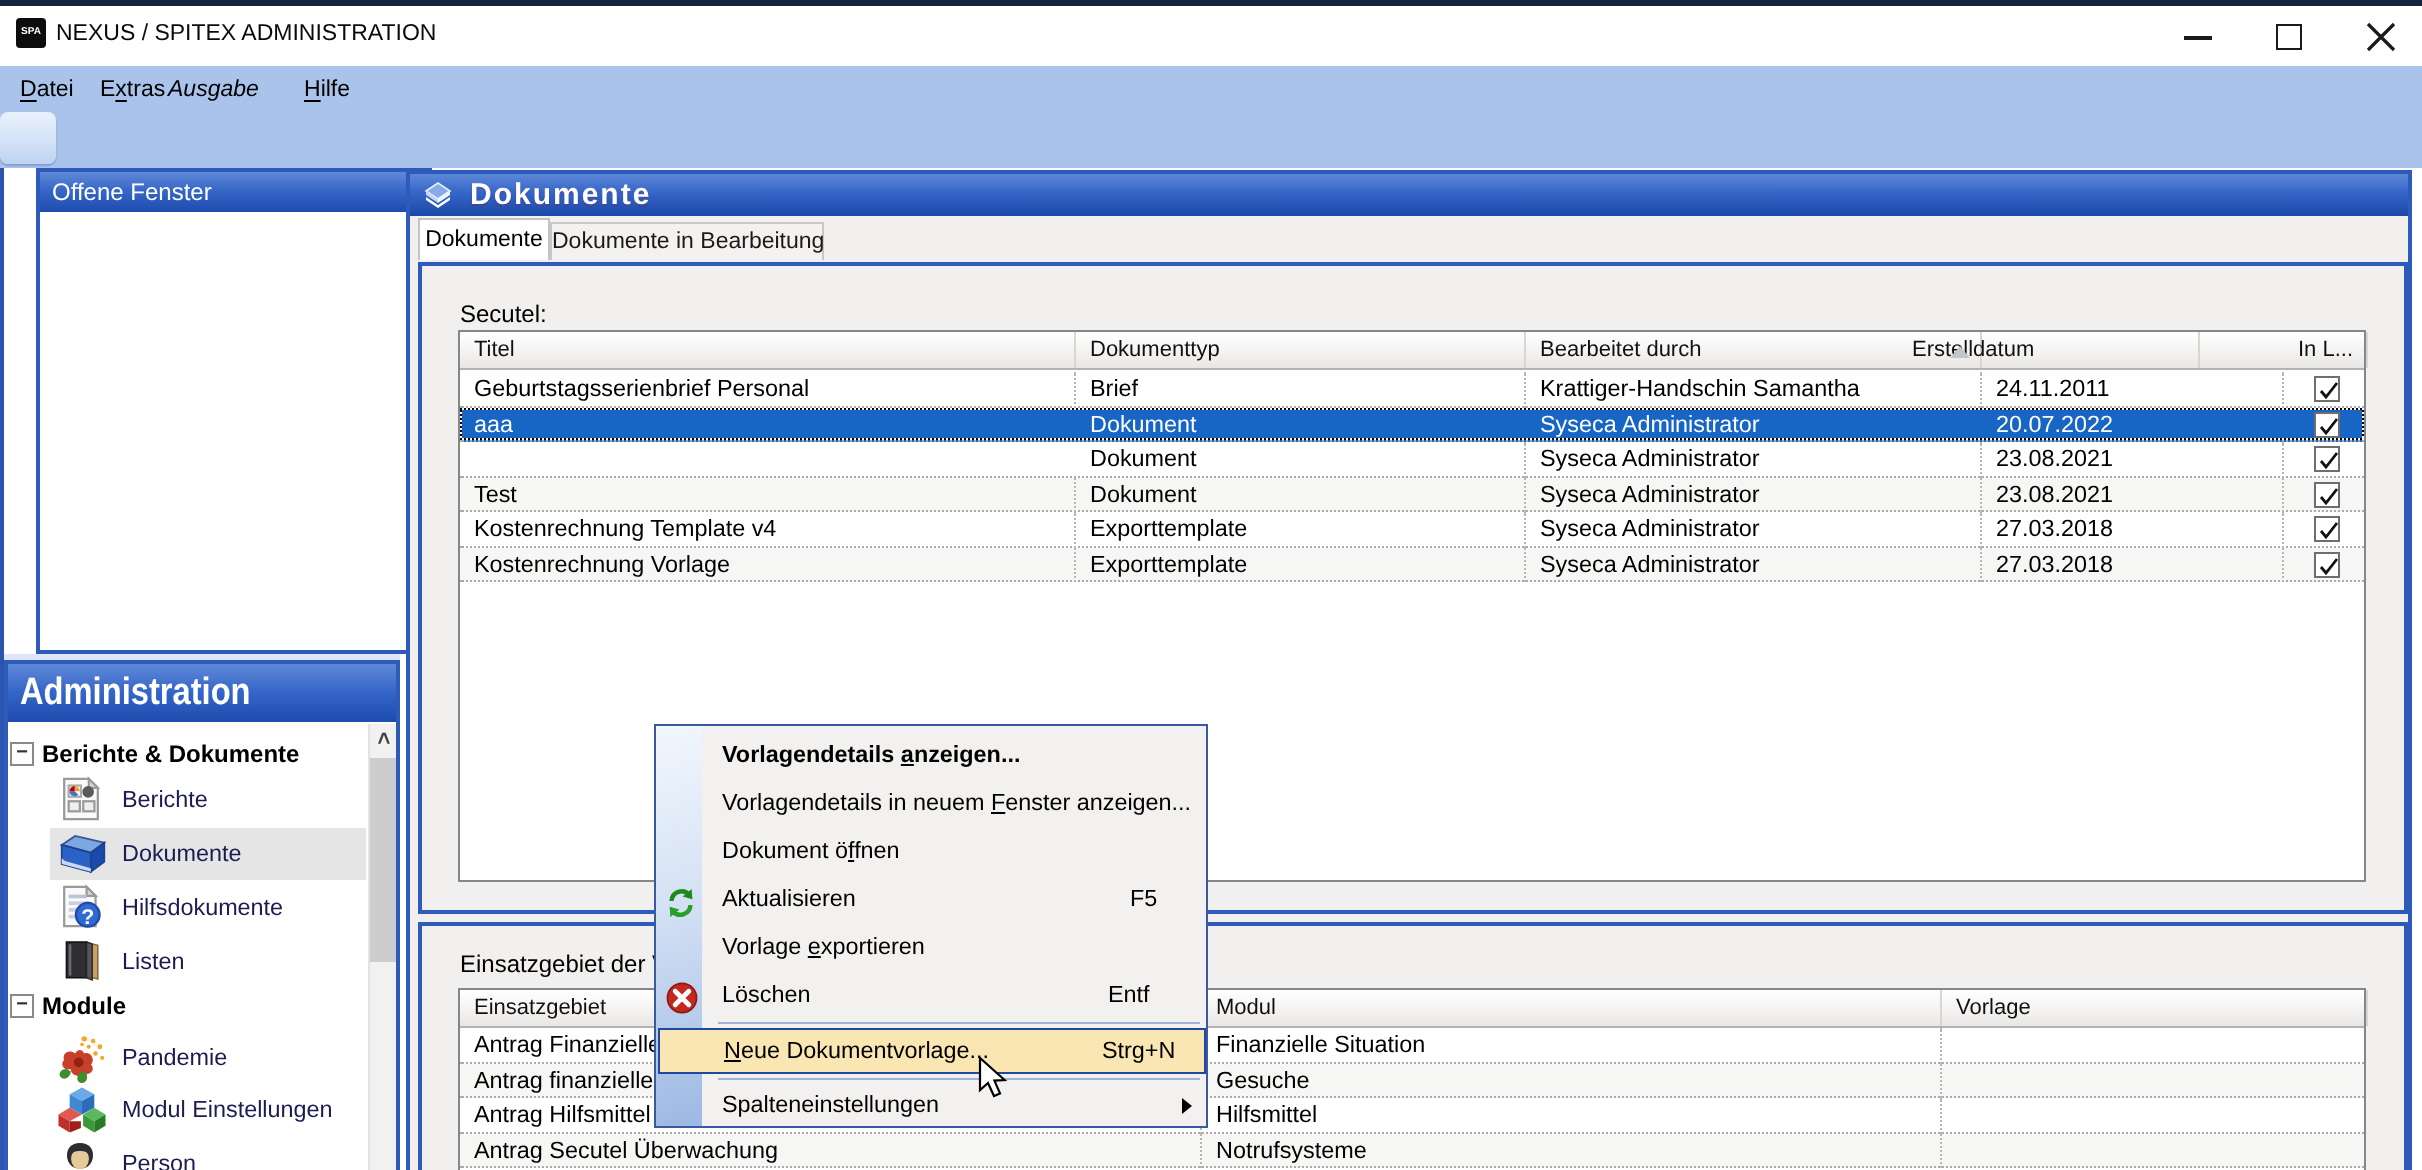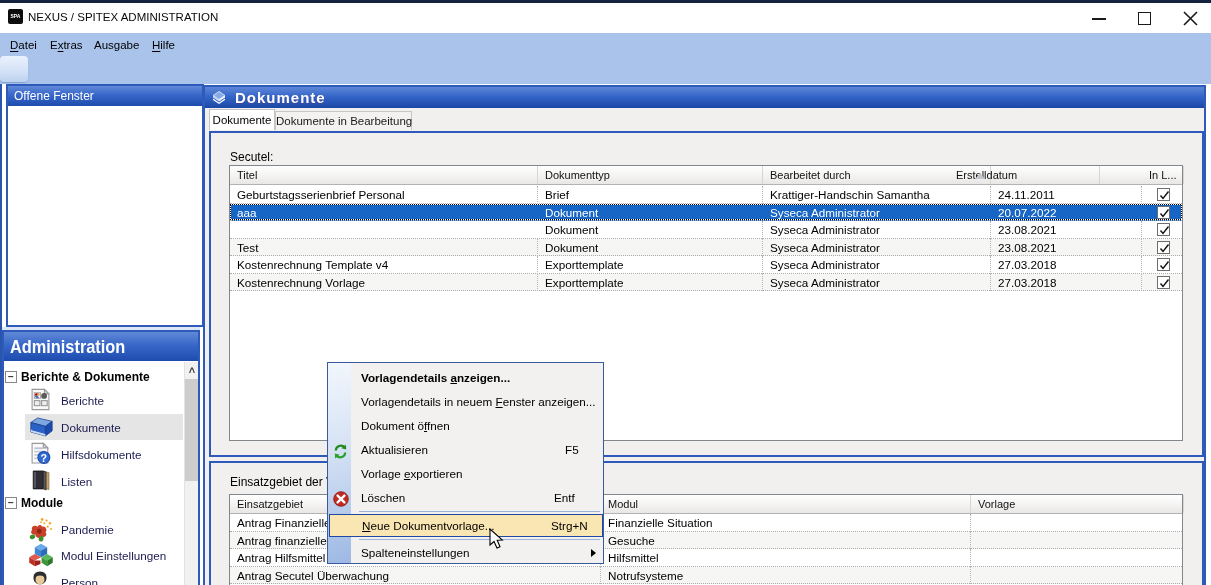--- a/index.html
+++ b/index.html
@@ -21,21 +21,21 @@
 .mi { position:absolute; top:6px; font-size:11.5px; color:#000; }
 .mi u { text-decoration:underline; text-underline-offset:2px; }
 #toolbtn { left:0px; top:23px; width:28px; height:26px; border-radius:4px; background:linear-gradient(180deg,#e9f1fc 0%, #d5e3f7 55%, #bdd2ef 100%); box-shadow:0 1px 1px rgba(60,90,160,.35); }
 
 
 #leftborder { left:0; top:84px; width:2px; height:501px; background:#2a55ae; }
 
 .panel { border:2px solid #2e5abc; background:#fff; }
 .phead { position:absolute; left:0; top:0; right:0; background:linear-gradient(180deg,#6189d8 0%, #3767c8 45%, #1d4cae 100%); color:#fff; }
 
-#panelA { left:6px; top:84px; width:198px; height:243px; }
+#panelA { left:18px; top:84px; width:198px; height:243px; }
 #panelA .phead { height:20px; line-height:20px; padding-left:6px; font-size:12px; }
 
 #panelB { left:2px; top:330px; width:198px; height:255px; border-bottom:none; }
 #panelB .phead { height:29px; line-height:29px; padding-left:6px; font-size:19px; font-weight:bold; transform-origin:left center; }
 #panelB .phead span { display:inline-block; transform:scaleX(0.86); transform-origin:left center; }
 #tree { position:absolute; left:0; top:29px; right:0; bottom:0; background:#fff; overflow:hidden; }
 .trow { position:absolute; left:0; width:180px; height:26px; }
 .tgrp { font-weight:bold; color:#000; font-size:12px; }
 .titem { color:#1c1c50; font-size:12px; }
 .tlabel { position:absolute; top:50%; transform:translateY(-50%); white-space:nowrap; }
@@ -106,21 +106,21 @@
   <div id="btnmax" class="abs"></div>
   <div id="btnclose" class="abs">
       <svg width="15" height="15">
         <path d="M1 1 L14 14 M14 1 L1 14" stroke="#1a1a1a" stroke-width="1.6"></path>
       </svg>
     </div>
 </div>
 <div id="menubar" class="abs">
   <div class="mi" style="left:10px;"><u>D</u>atei</div>
   <div class="mi" style="left:50px;">E<u>x</u>tras</div>
-  <div class="mi" style="left:94px;">Ausgabe</div>
+  <div class="mi" style="left:84px;font-style:italic;">Ausgabe</div>
   <div class="mi" style="left:152px;"><u>H</u>ilfe</div>
   <div id="toolbtn" class="abs"></div>
 </div>
 <div id="leftborder" class="abs"></div>
 <div class="abs" style="left:2px;top:327px;width:198px;height:3px;background:#dce6f7;"></div>
 
 <div id="panelA" class="abs panel">
   <div class="phead">Offene Fenster</div>
 </div>
 

